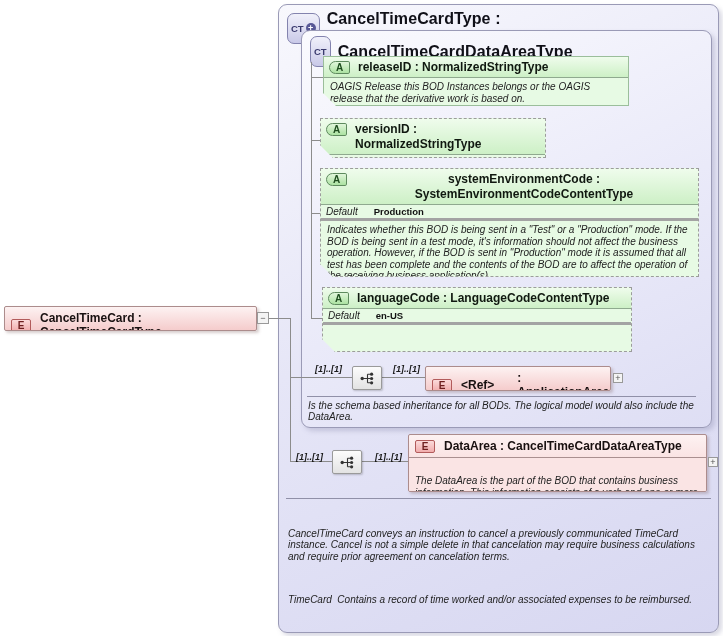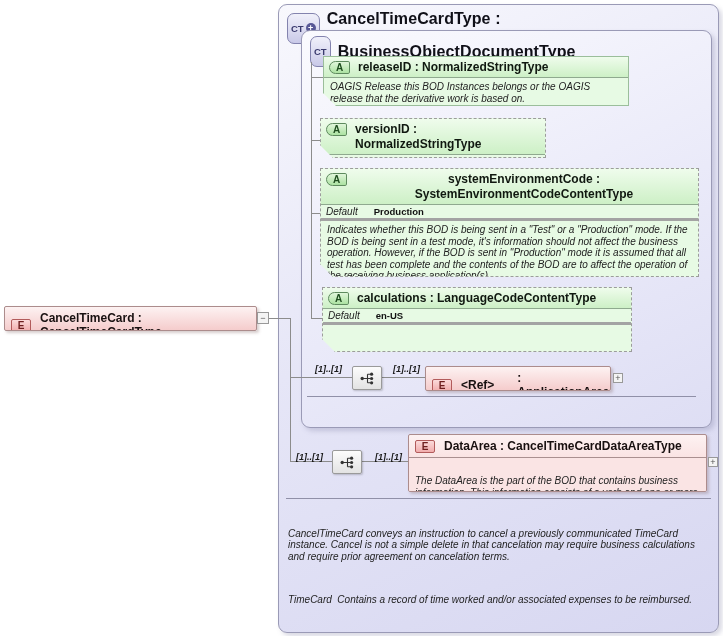--- a/index.html
+++ b/index.html
@@ -132,21 +132,21 @@
         </span>
       <span class="box-title">CancelTimeCardType : BusinessObjectDocumentType</span>
     </div>
   </div>
 
   <div class="type-box inner abs" style="left:301px; top:30px; width:411px; height:398px;">
     <div class="box-header">
       <span class="ct-icon">
           <span>CT</span>
         </span>
-      <span class="box-title">BusinessObjectDocumentType</span>
+      <span class="box-title">CancelTimeCardDataAreaType</span>
     </div>
   </div>
 
   <div class="line" style="left:269px; top:318px; width:21px; height:1px;"></div>
   <div class="line" style="left:290px; top:318px; width:1px; height:144px;"></div>
   <div class="line" style="left:290px; top:377px; width:62px; height:1px;"></div>
   <div class="line" style="left:382px; top:377px; width:43px; height:1px;"></div>
   <div class="line" style="left:290px; top:461px; width:42px; height:1px;"></div>
   <div class="line" style="left:360px; top:461px; width:48px; height:1px;"></div>
   <div class="line" style="left:311px; top:62px; width:1px; height:256px;"></div>
@@ -187,21 +187,21 @@
     <div class="default-row">
       <span class="def-label">Default</span>
       <span class="def-value">Production</span>
     </div>
     <div class="doc">Indicates whether this BOD is being sent in a "Test" or a "Production" mode. If the BOD is being sent in a test mode, it's information should not affect the business operation. However, if the BOD is sent in "Production" mode it is assumed that all test has been complete and the contents of the BOD are to affect the operation of the receiving business application(s).</div>
   </div>
 
   <div class="attr-box optional" style="left:322px; top:287px; width:310px; height:65px;">
     <div class="attr-title">
       <span class="a-icon">A</span>
-      <span class="attr-name">calculations : LanguageCodeContentType</span>
+      <span class="attr-name">languageCode : LanguageCodeContentType</span>
     </div>
     <div class="default-row">
       <span class="def-label">Default</span>
       <span class="def-value">en-US</span>
     </div>
   </div>
 
   <span class="card" style="left:315px; top:364px;">[1]..[1]</span>
   <div class="seq-btn" style="left:352px; top:366px;">
     <svg width="17" height="15" viewBox="0 0 17 15">
@@ -216,20 +216,21 @@
   <div class="elem-box" style="left:425px; top:366px; width:186px; height:25px;">
     <div class="elem-title">
       <span class="e-icon">E</span>
       <span>&lt;Ref&gt;</span>
       <span class="ref-type">: ApplicationArea</span>
     </div>
   </div>
   <div class="expander" style="left:613px; top:373px;">+</div>
 
   <div class="sep" style="left:307px; top:396px; width:389px;"></div>
+  <div class="doc-block" style="left:308px; top:400px; width:392px;">Is the schema based inheritance for all BODs. The logical model would also include the DataArea.</div>
 
   <span class="card" style="left:296px; top:452px;">[1]..[1]</span>
   <div class="seq-btn" style="left:332px; top:450px;">
     <svg width="17" height="15" viewBox="0 0 17 15">
       <circle cx="3.2" cy="7.5" r="1.7" fill="#333"></circle>
       <path d="M3.2 7.5 H8.5 M8.5 3.2 V11.8 M8.5 3.2 H11.5 M8.5 7.5 H11.5 M8.5 11.8 H11.5" stroke="#333" stroke-width="1.1" fill="none"></path>
       <circle cx="12.6" cy="3.2" r="1.6" fill="#333"></circle>
       <circle cx="12.6" cy="7.5" r="1.6" fill="#333"></circle>
       <circle cx="12.6" cy="11.8" r="1.6" fill="#333"></circle>
     </svg>

